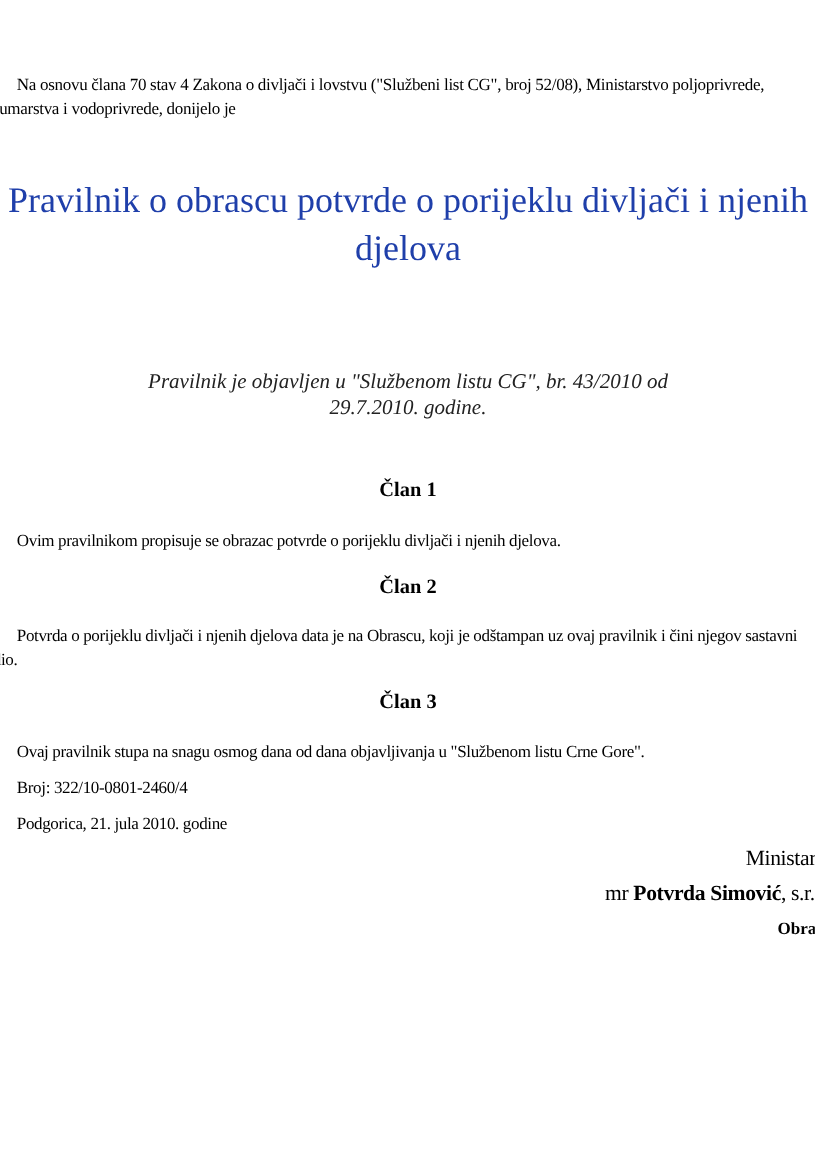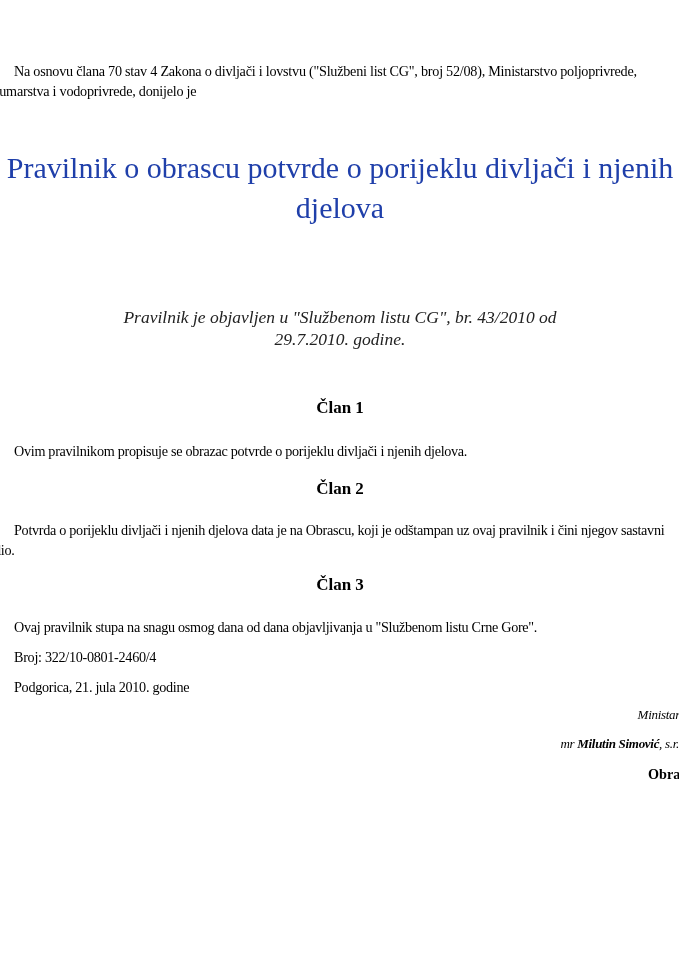--- a/index.html
+++ b/index.html
@@ -77,27 +77,26 @@
       font-size: 14.2px;
       line-height: 20px;
       margin: 0;
       letter-spacing: -0.3px;
     }
     .para.indent { text-indent: 20px; }
     .para.plain { padding-left: 20px; box-sizing: border-box; }
     .right-line {
       position: absolute;
       right: 7px;
-      font-size: 13px;
+      font-size: 18px;
       line-height: 20px;
       margin: 0;
       white-space: nowrap;
       text-align: center;
       letter-spacing: -0.3px;
-      font-style: italic;
     }
     .right-line b { font-weight: bold; }
     .form-label {
       position: absolute;
       left: 654px;
       top: 750px;
       font-weight: bold;
       font-size: 14.2px;
       line-height: 20px;
       white-space: nowrap;
@@ -129,17 +128,17 @@
 
   <h2 class="article-heading" style="top:574px;">Član 3</h2>
   <p class="para plain" style="top:617px;">Ovaj pravilnik stupa na snagu osmog dana od dana objavljivanja u "Službenom listu Crne Gore".</p>
 
   <p class="para plain" style="top:647px;">Broj: 322/10-0801-2460/4</p>
 
   <p class="para plain" style="top:677px;">Podgorica, 21. jula 2010. godine</p>
 
   <p class="right-line" style="top:705px; right:6px;">Ministar</p>
 
-  <p class="right-line" style="top:734px; right:7px;"><span>mr </span><b>Milutin Simović</b><span>, s.r.</span></p>
+  <p class="right-line" style="top:734px; right:7px;"><span>mr </span><b>Potvrda Simović</b><span>, s.r.</span></p>
 
   <p class="form-label" style="top:764px;">Obrazac</p>
 
 </div>
 
 </body></html>

